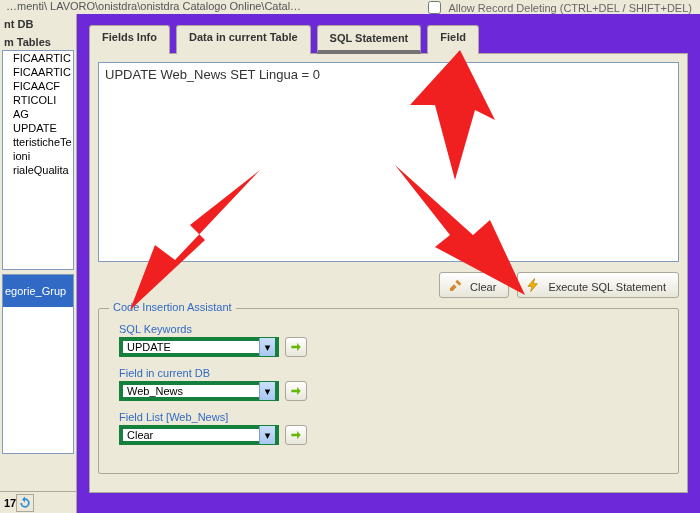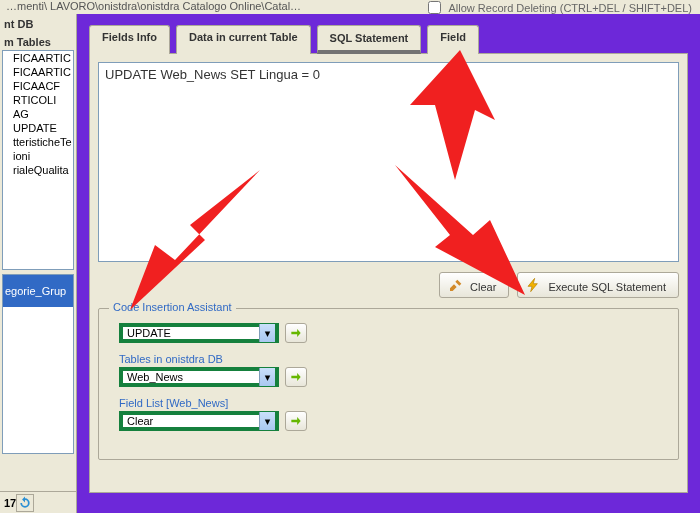--- a/index.html
+++ b/index.html
@@ -276,35 +276,36 @@
             <path fill="#f2b200" stroke="#b37f00" stroke-width="1" d="M13 2 3 14h6l-2 8 10-12h-6l2-8z"></path>
           </svg>
         <span>Execute SQL Statement</span>
       </button>
     </div>
 
     <div class="group">
       <div class="legend">Code Insertion Assistant</div>
 
       <div class="field">
+        <div class="lbl">SQL Keywords</div>
         <div class="row">
           <div class="combo">
             <span>UPDATE</span>
             <div class="arrbtn">▾</div>
           </div>
           <div class="gobtn">
             <svg width="14" height="14" viewBox="0 0 24 24">
                 <path fill="#66b700" d="M4 10h10V5l6 7-6 7v-5H4z"></path>
               </svg>
           </div>
         </div>
       </div>
 
       <div class="field">
-        <div class="lbl">Tables in onistdra DB</div>
+        <div class="lbl">Field in current DB</div>
         <div class="row">
           <div class="combo">
             <span>Web_News</span>
             <div class="arrbtn">▾</div>
           </div>
           <div class="gobtn">
             <svg width="14" height="14" viewBox="0 0 24 24">
                 <path fill="#66b700" d="M4 10h10V5l6 7-6 7v-5H4z"></path>
               </svg>
           </div>

